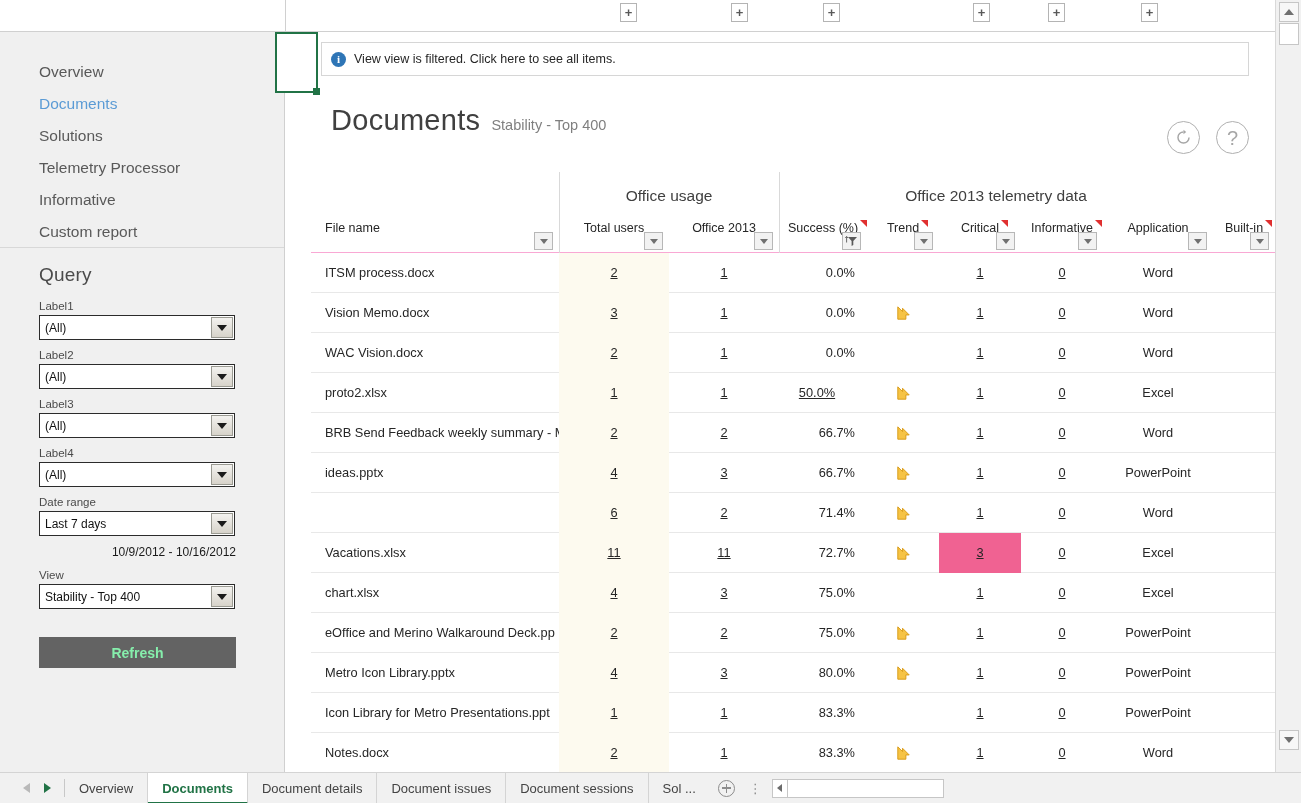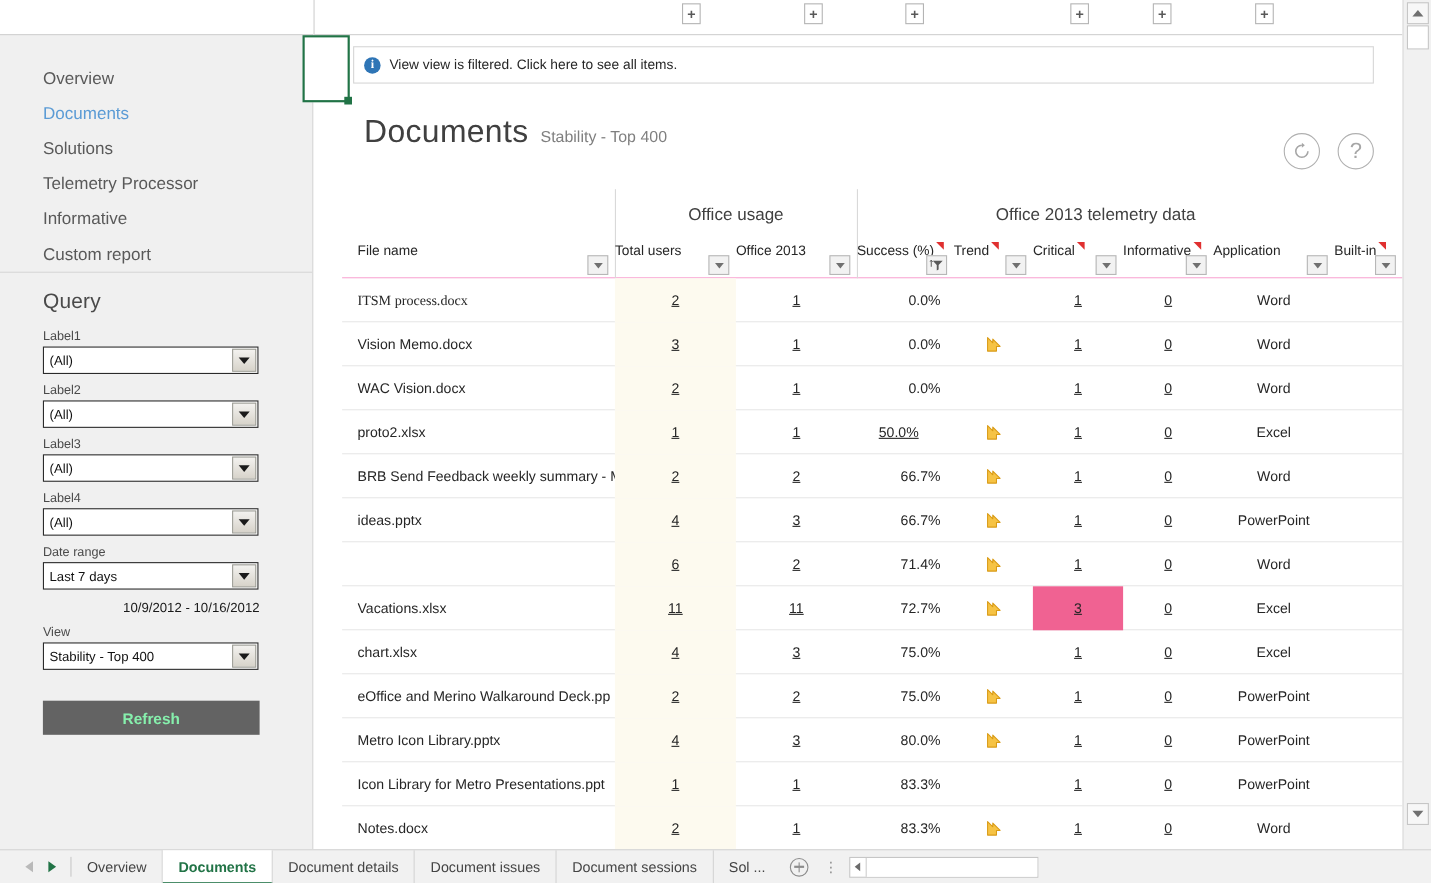--- a/index.html
+++ b/index.html
@@ -121,21 +121,21 @@
 
   
   .tbl { position: absolute; left: 26px; top: 140px; width: 964px; }
   .grp-row { position: relative; height: 33px; }
   .grp-cell {
     position: absolute; bottom: 0; text-align: center;
     font-size: 15.5px; color: #404040;
   }
   .hdr-row { position: relative; height: 48px; border-bottom: 1px solid #f9a8d4; }
   .hdr-cell { position: absolute; top: 2px; font-size: 12.5px; color: #262626; }
-  .hdr-cell.c { text-align: left; }
+  .hdr-cell.c { text-align: center; }
   .redtri {
     position: absolute; width: 0; height: 0; top: -1px;
     border-top: 7px solid #e03030; border-left: 7px solid transparent;
   }
   .dropbtn {
     position: absolute; bottom: 2px; width: 19px; height: 18px;
     border: 1px solid #b7b7b7; background: #f2f2f2;
     display: flex; align-items: center; justify-content: center;
     cursor: pointer;
   }
@@ -362,21 +362,21 @@
           <div class="hdr-cell c" style="left: 710px; width: 82px; top: 16px;"><span style="position: relative; display: inline-block;">Informative<span class="redtri" style="right: -9px;"></span></span></div>
           <div class="dropbtn" style="left: 767px;"></div>
           <div class="hdr-cell c" style="left: 792px; width: 110px; top: 16px;"><span style="position: relative; display: inline-block;">Application</span></div>
           <div class="dropbtn" style="left: 877px;"></div>
           <div class="hdr-cell c" style="left: 902px; width: 62px; top: 16px;"><span style="position: relative; display: inline-block;">Built-in<span class="redtri" style="right: -9px;"></span></span></div>
           <div class="dropbtn" style="left: 939px;"></div>
         </div>
       <div class="rows" id="tbl-rows">
           <div class="row">
             <div class="cell tint" style="left: 248px; width: 110px;"></div>
-            <div class="cell" style="left: 14px; width: 234px; white-space: nowrap; overflow: hidden; font-family: Liberation Serif, serif;">ITSM process.docx</div>
+            <div class="cell" style="left: 14px; width: 234px; white-space: nowrap; overflow: hidden;">ITSM process.docx</div>
             <div class="cell c" style="left: 248px; width: 110px;"><span class="lnk">2</span></div>
             <div class="cell c" style="left: 358px; width: 110px;"><span class="lnk">1</span></div>
             <div class="cell c" style="left: 468px; width: 88px; text-align: right; padding-right: 12px;">0.0%</div>
             <div class="cell c" style="left: 556px; width: 72px;"></div>
             <div class="cell c" style="left: 628px; width: 82px;"><span class="lnk">1</span></div>
             <div class="cell c" style="left: 710px; width: 82px;"><span class="lnk">0</span></div>
             <div class="cell c" style="left: 792px; width: 110px;">Word</div>
             <div class="cell c" style="left: 902px; width: 62px;"></div>
           </div>
           <div class="row">

